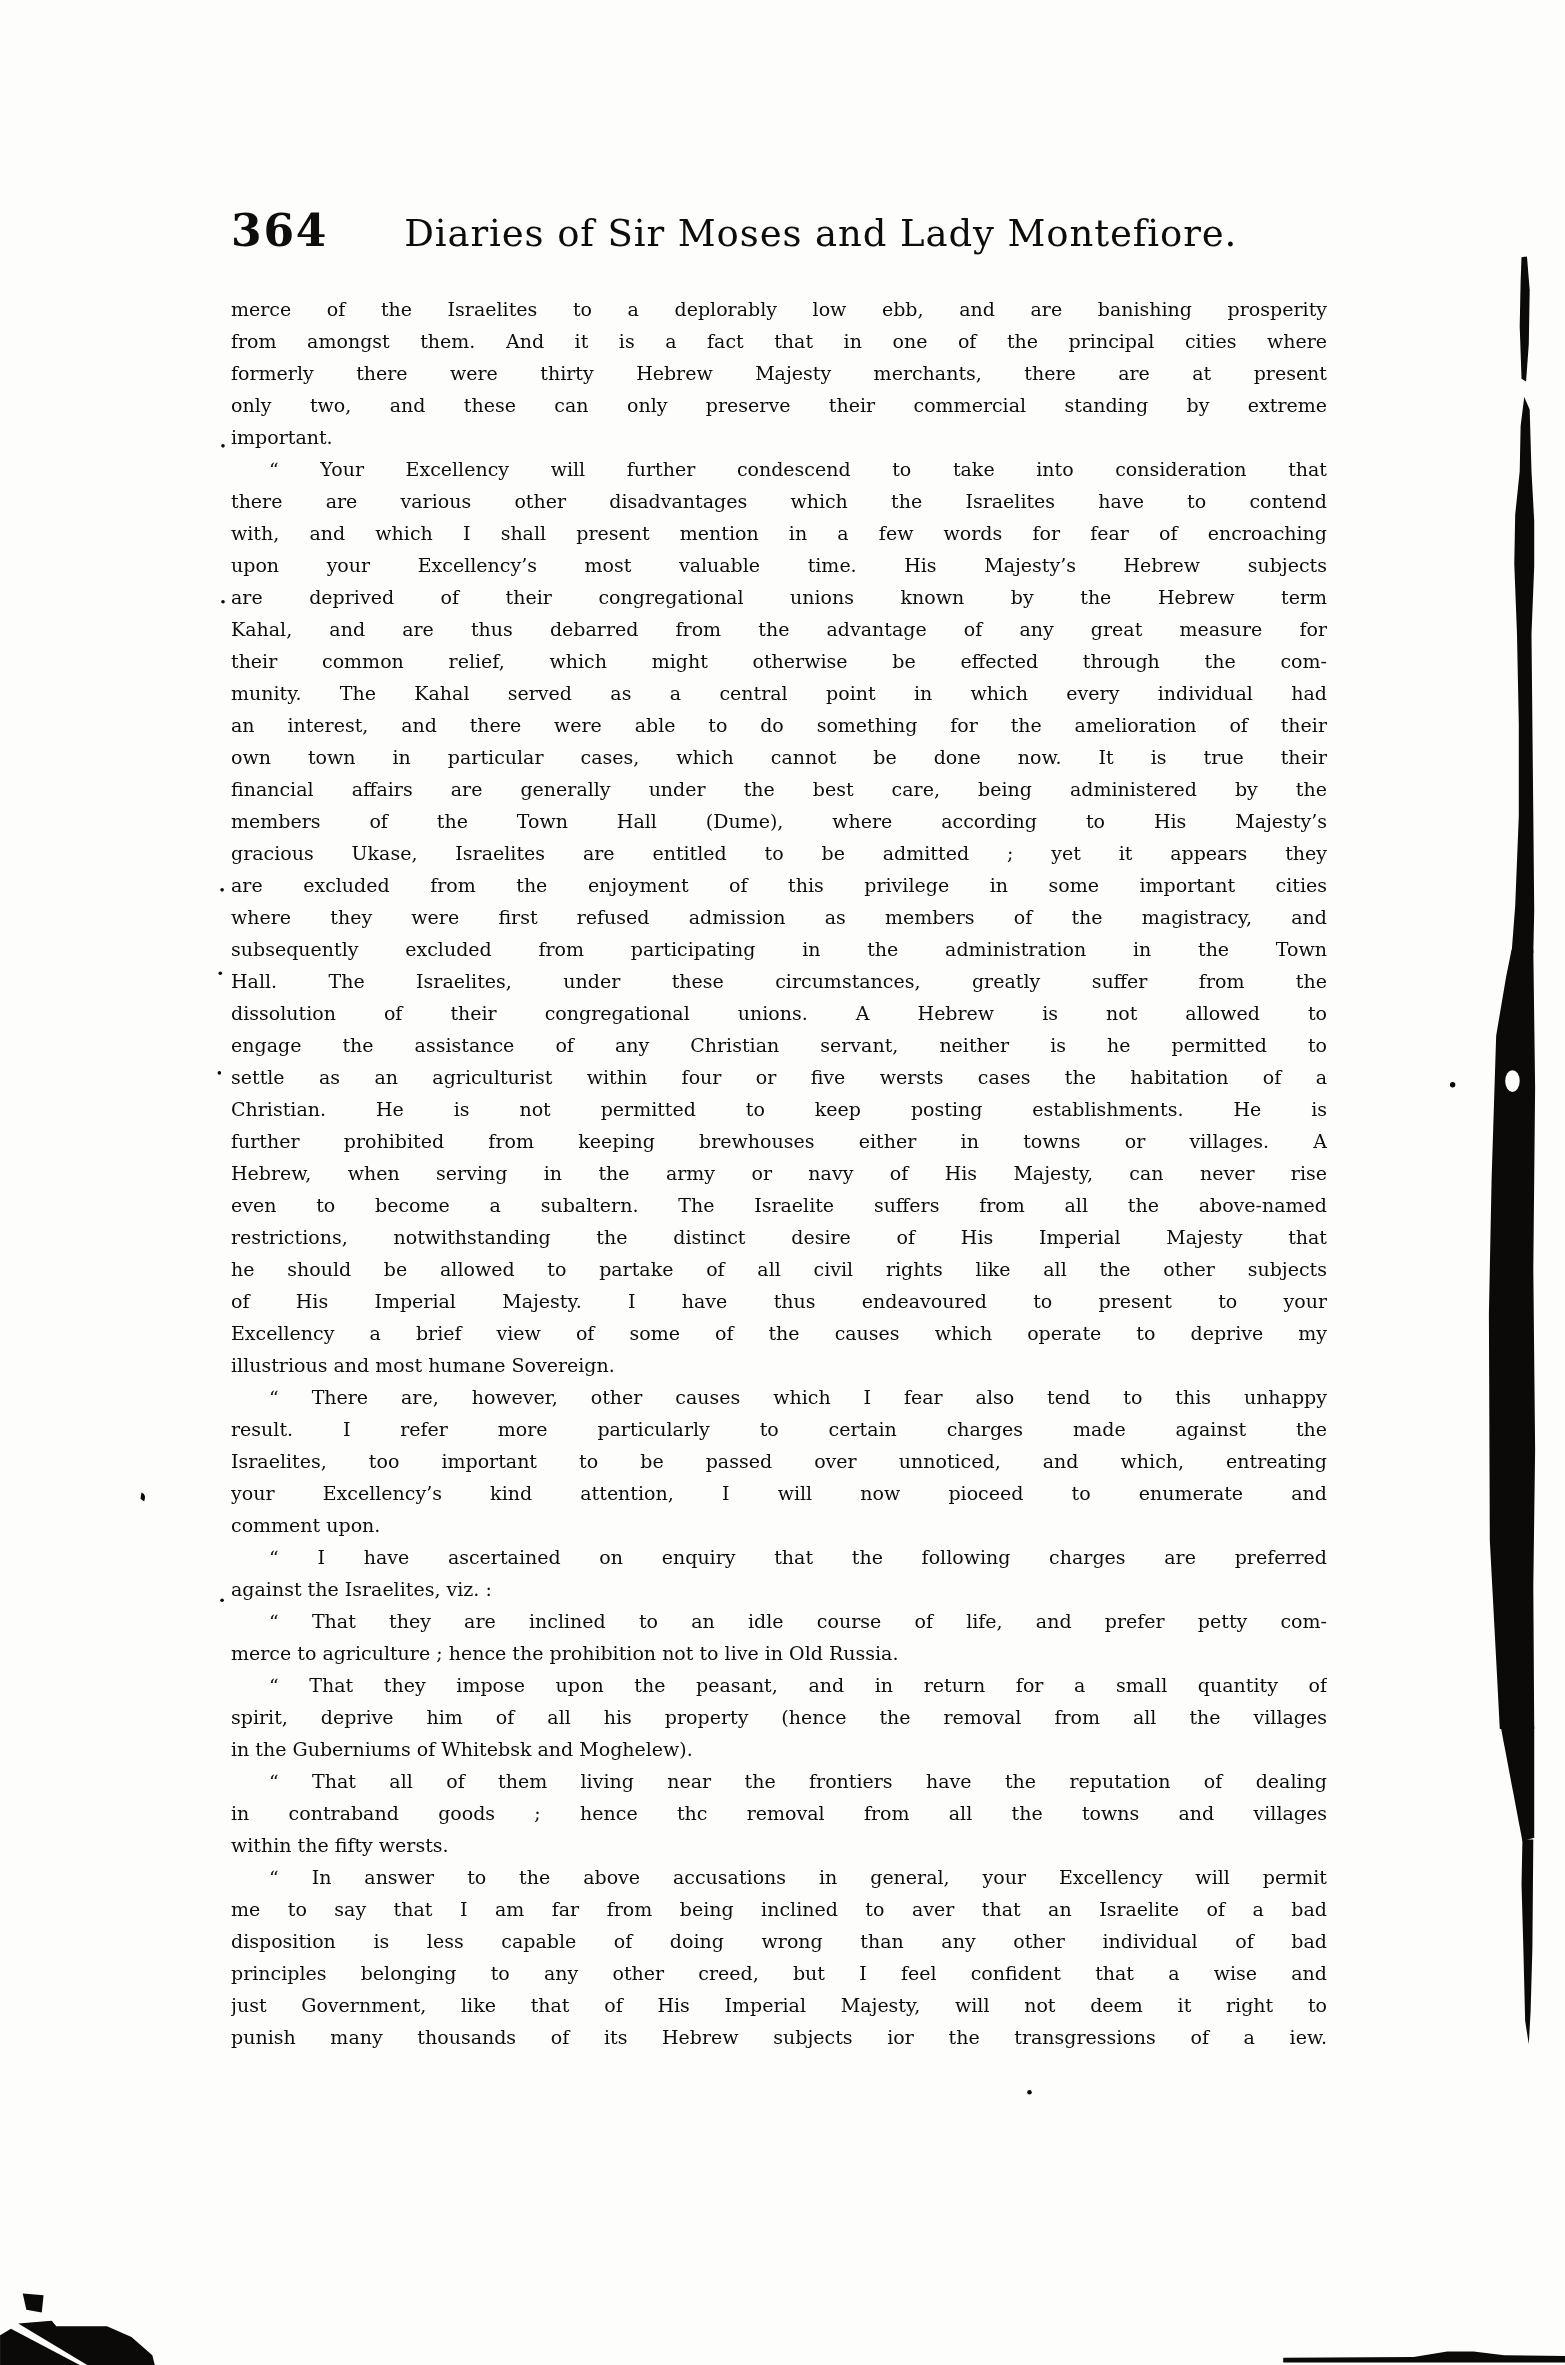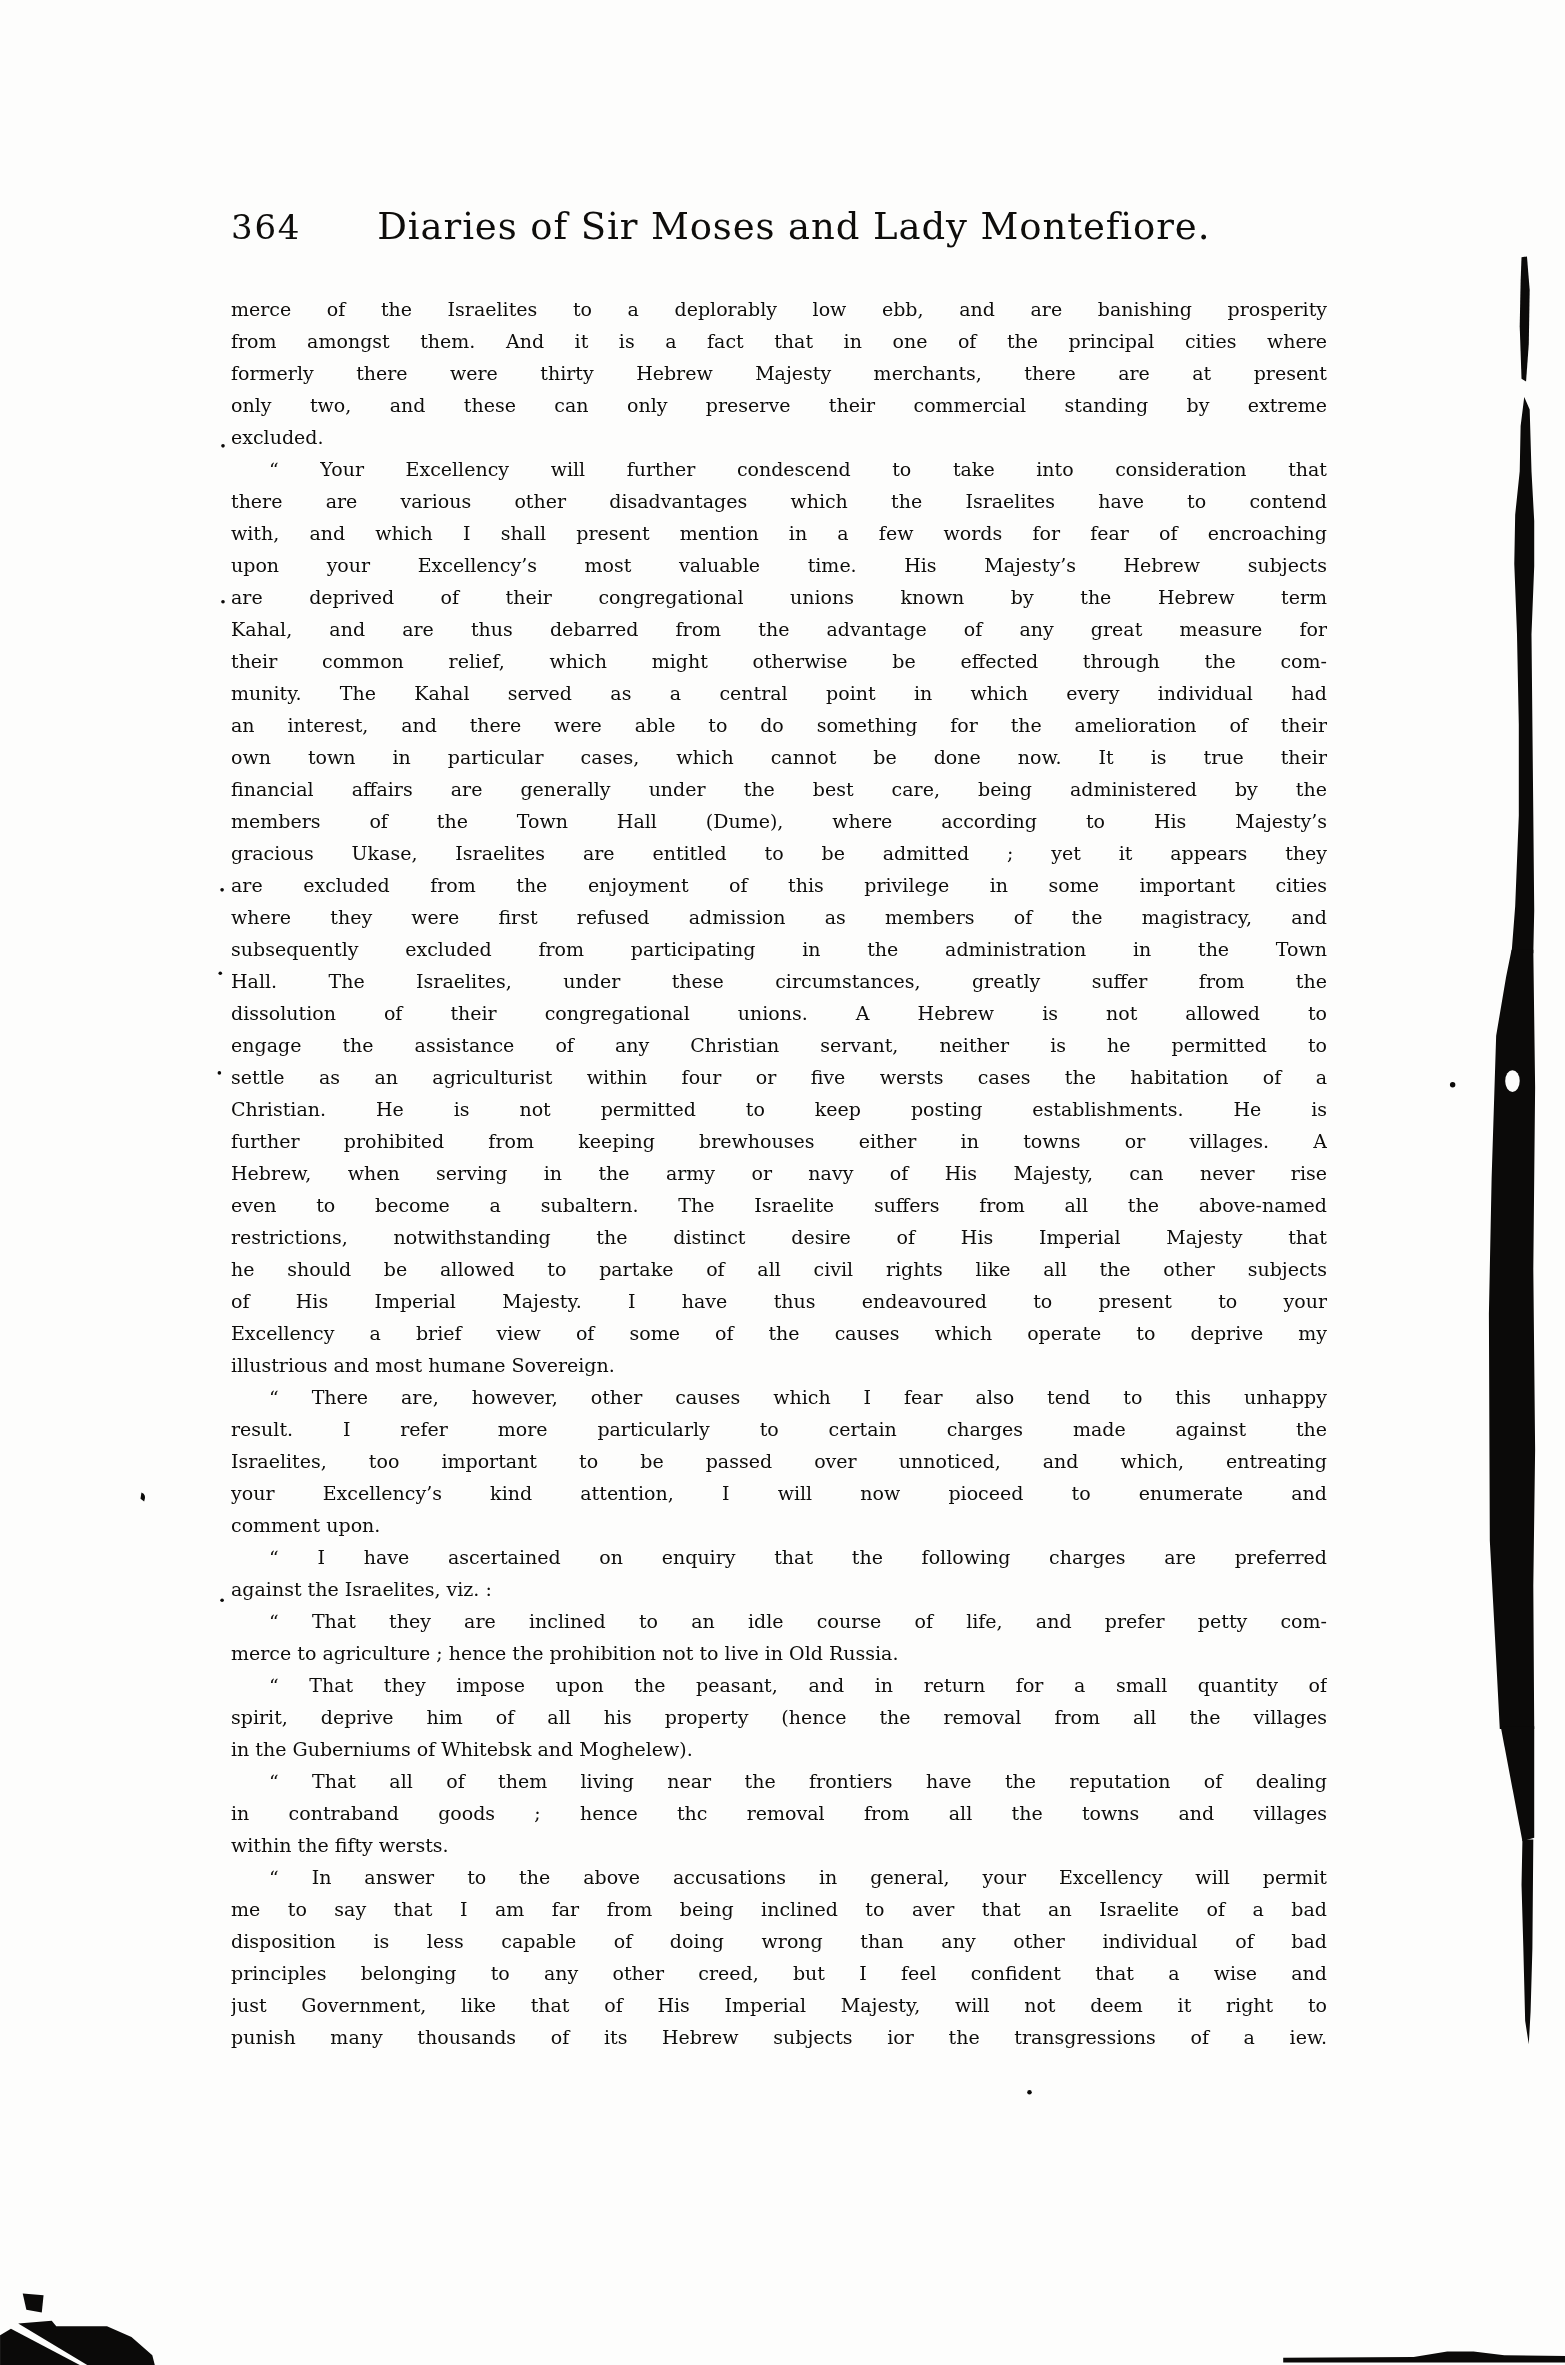--- a/index.html
+++ b/index.html
@@ -7,21 +7,21 @@
     width:1566px;height:2366px;position:relative;
     background:#fdfdfc;color:#0e0d0b;
     font-family:"DejaVu Serif","Liberation Serif",serif;
     overflow:hidden;
   }
   .page-header{
     position:absolute;left:231px;top:205px;right:236px;
     display:flex;align-items:baseline;
   }
   .page-number{
-    font-size:34px;letter-spacing:1.8px;
+    font-size:44px;letter-spacing:1.8px;font-weight:bold;
   }
   .running-title{
     font-size:37px;margin-left:76px;letter-spacing:0.9px;
     white-space:nowrap;
   }
   .text-block{
     position:absolute;left:231px;top:293px;width:1096px;
   }
   .line{
     height:32px;line-height:32px;font-size:19px;
@@ -38,21 +38,21 @@
 <header class="page-header">
   <span class="page-number">364</span>
   <span class="running-title">Diaries of Sir Moses and Lady Montefiore.</span>
 </header>
 
 <main class="text-block">
     <div class="line">merce of the Israelites to a deplorably low ebb, and are banishing prosperity</div>
     <div class="line">from amongst them.  And it is a fact that in one of the principal cities where</div>
     <div class="line">formerly there were thirty Hebrew Majesty merchants, there are at present</div>
     <div class="line">only two, and these can only preserve their commercial standing by extreme</div>
-    <div class="line last">excluded.</div>
+    <div class="line last">important.</div>
     <div class="line ind">“ Your Excellency will further condescend to take into consideration that</div>
     <div class="line">there are various other disadvantages which the Israelites have to contend</div>
     <div class="line">with, and which I shall present mention in a few words for fear of encroaching</div>
     <div class="line">upon your Excellency’s most valuable time.   His Majesty’s Hebrew subjects</div>
     <div class="line">are deprived of their congregational unions known by the Hebrew term</div>
     <div class="line">Kahal, and are thus debarred from the advantage of any great measure for</div>
     <div class="line">their common relief, which might otherwise be effected through the com-</div>
     <div class="line">munity.   The Kahal served as a central point in which every individual had</div>
     <div class="line">an interest, and there were able to do something for the amelioration of their</div>
     <div class="line">own town in particular cases, which cannot be done now.   It is true their</div>

